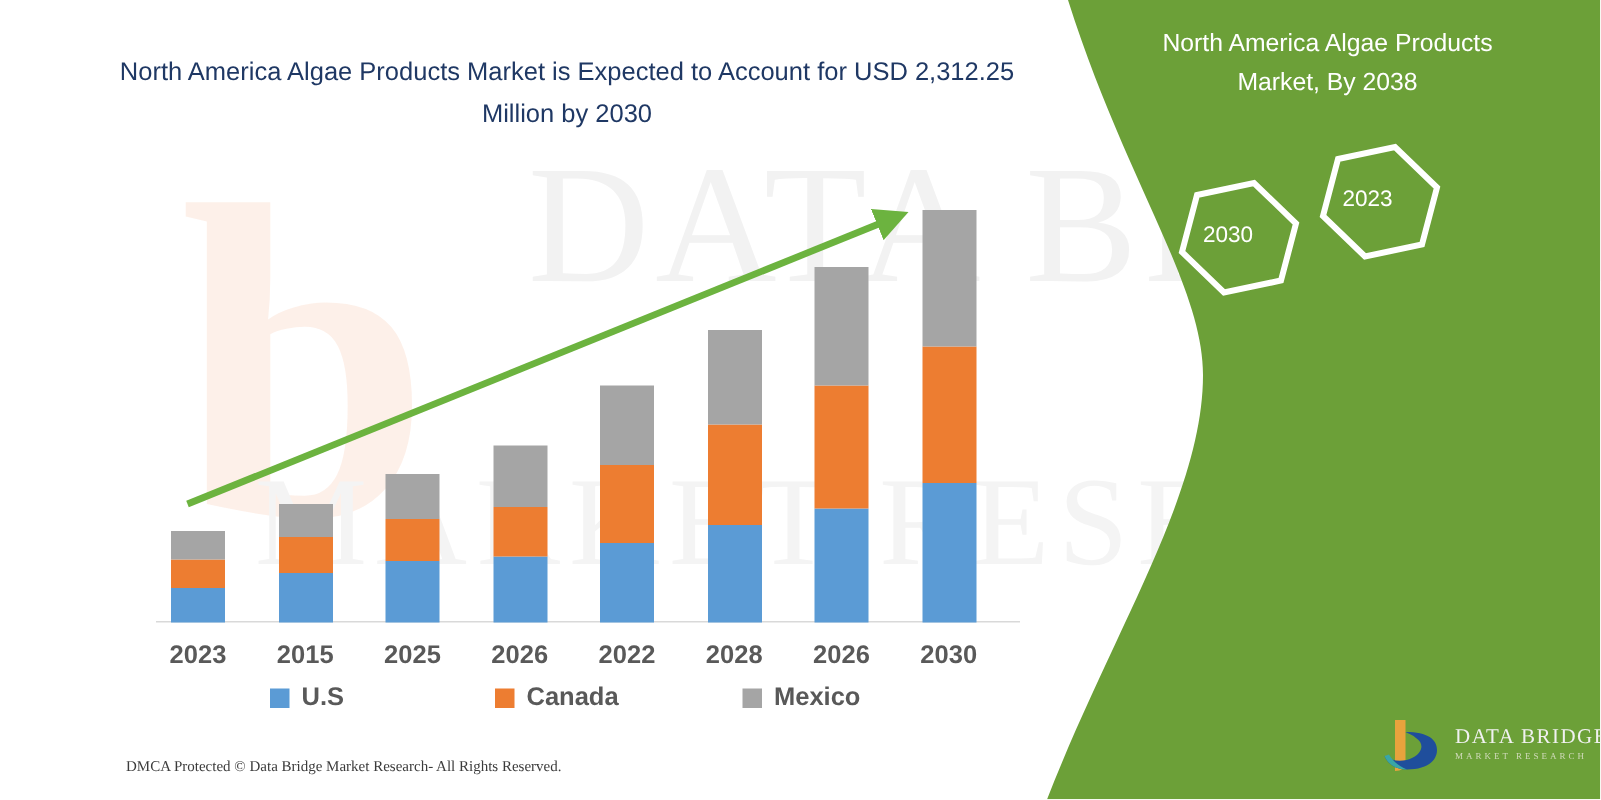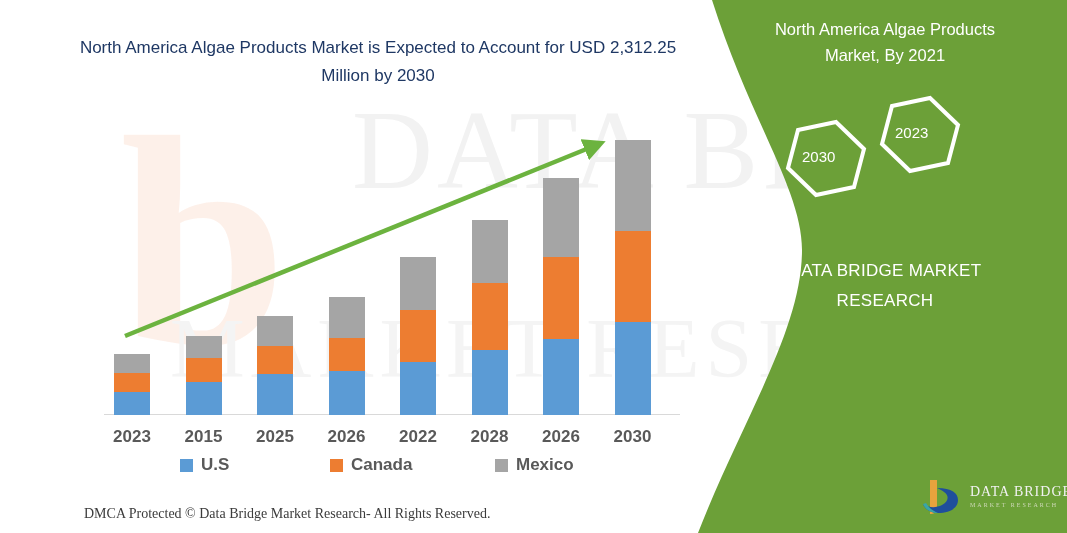--- a/index.html
+++ b/index.html
@@ -58,21 +58,21 @@
   .arrow-svg{position:absolute;left:0;top:0;width:700px;height:533px;overflow:visible;}
 
   
   .legend{position:absolute;left:160px;top:455px;width:460px;height:24px;text-align:center;}
   .lg-item{position:absolute;display:flex;align-items:center;gap:8px;}
   .lg-sw{width:13px;height:13px;display:inline-block;}
   .lg-tx{font-size:17px;font-weight:700;color:#595959;white-space:nowrap;}
 
   
   .footer{position:absolute;left:0;top:506px;width:700px;height:20px;
-          font-family:"Liberation Serif", serif;font-size:14px;color:#3b3b3b;}
+          font-family:"Liberation Serif", serif;font-size:10px;color:#3b3b3b;}
   .f-left{position:absolute;left:84px;top:0;white-space:nowrap;}
   .f-right{position:absolute;left:400px;top:0;white-space:nowrap;}
 
   
   .panel-svg{position:absolute;left:690px;top:0;width:377px;height:533px;}
   .panel-content{position:absolute;left:700px;top:0;width:367px;height:394px;}
   .p-title{
     position:absolute;left:20px;top:16px;width:330px;
     text-align:center;color:#ffffff;font-size:16.5px;line-height:26px;
   }
@@ -200,39 +200,34 @@
   </div>
 
   <svg class="panel-svg" viewBox="0 0 377 533" preserveAspectRatio="none">
     <path d="M 22,0 C 60,120 112,190 112,250 C 112,330 52,420 8,533 L 377,533 L 377,0 Z" fill="#6ca038"></path>
   </svg>
 
   <div class="panel-content">
     <div class="p-title">
       <span>North America Algae Products</span>
       <br>
-      <span>Market, By 2021</span>
+      <span>Market, By 2038</span>
     </div>
 
     <div class="hex-zone">
       <svg viewBox="0 0 290 125" width="290" height="125" preserveAspectRatio="none">
 
         <polygon points="152,14 190,6 218,33 208,71 170,79 142,52" fill="none" stroke="#ffffff" stroke-width="4"></polygon>
 
         <polygon points="58,38 96,30 124,57 114,95 76,103 48,76" fill="none" stroke="#ffffff" stroke-width="4"></polygon>
       </svg>
       <div class="hex-lbl" style="left:62px;top:56px;">2030</div>
       <div class="hex-lbl" style="left:155px;top:32px;">2023</div>
     </div>
 
-    <div class="p-brand">
-      <span>DATA BRIDGE MARKET</span>
-      <br>
-      <span>RESEARCH</span>
-    </div>
   </div>
 
   <div class="logo">
     <svg viewBox="0 0 48 40" width="48" height="40">
       <path d="M10 2 L17 2 L17 30 C17 34 14 36 10 36 L10 2 Z" fill="#e8a33d"></path>
       <path d="M17 10 C32 10 38 15 38 22 C38 30 30 35 18 35 C10 35 5 31 3 26 C9 30 16 30 22 27 C28 24 30 18 24 14 C22 12 19 11 17 10 Z" fill="#1f4e9c"></path>
       <path d="M3 26 C5 31 10 35 18 35 C13 33 9 30 6 25 Z" fill="#3aa6a6"></path>
     </svg>
     <div class="logo-txt">DATA BRIDGE</div>
     <div class="logo-sub">MARKET RESEARCH</div>

